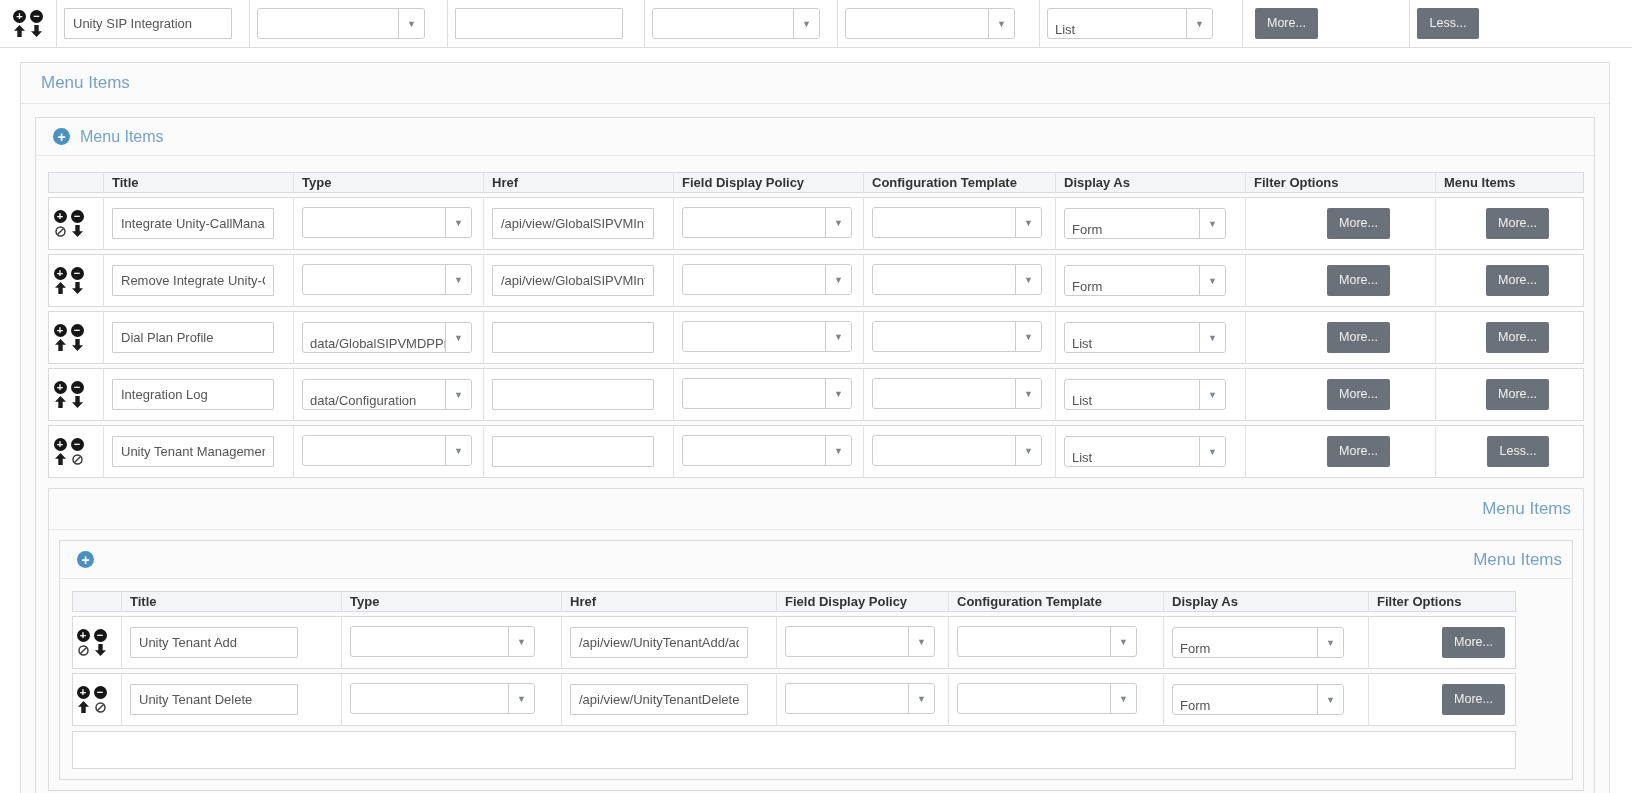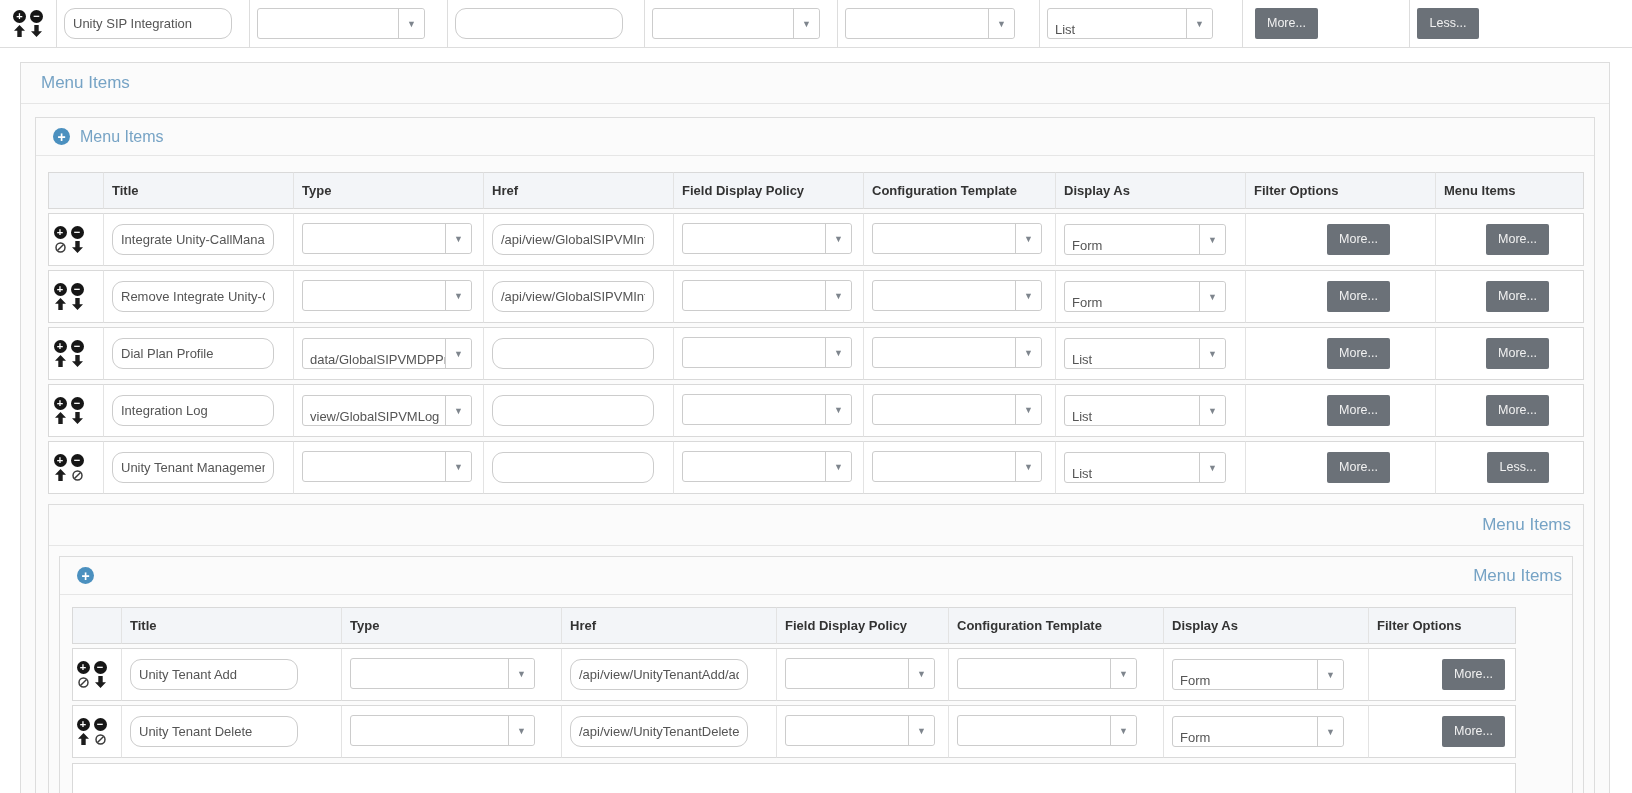--- a/index.html
+++ b/index.html
@@ -28,21 +28,21 @@
   .tcell.c8{width:167px;padding-left:12px;}
   .tcell.c9{flex:1;padding-left:7px;}
   
   .row-icons{display:grid;grid-template-columns:14px 14px;gap:2px 3px;justify-items:center;align-items:center;}
   .ic{width:13px;height:13px;border-radius:50%;background:#161616;color:#fff;display:inline-flex;
       align-items:center;justify-content:center;font-size:11px;font-weight:700;line-height:1;}
   .arr{display:block;}
   .addbig{width:17px;height:17px;border-radius:50%;background:var(--icon-blue);color:#fff;display:inline-flex;
       align-items:center;justify-content:center;font-size:14px;font-weight:700;line-height:1;flex:0 0 auto;}
   
-  .txt{width:162px;height:31px;border:1px solid #ccc;border-radius:11px;padding:0 8px;font-size:13px;
+  .txt{width:162px;height:31px;border:1px solid #ccc;border-radius:1px;padding:0 8px;font-size:13px;
       color:#555;background:#fff;font-family:inherit;}
   .ddl{display:inline-flex;align-items:stretch;width:170px;height:31px;background:#fff;border:1px solid #ccc;border-radius:3px;}
   .ddl .val{flex:1;display:flex;align-items:center;padding:0 7px;font-size:13px;color:#555;
       white-space:nowrap;overflow:hidden;margin-top:12px;}
   .ddl .arw{width:26px;border-left:1px solid #ccc;display:flex;align-items:center;justify-content:center;
       color:#7e858d;font-size:9px;background:#fff;border-radius:0 3px 3px 0;}
   .w150{width:150px;}
   .btn{display:inline-block;background:var(--button-gray);color:#f1f1f1;font-size:12.5px;line-height:1;
       padding:9px 12px;border:none;border-radius:2px;font-family:inherit;min-width:62px;text-align:center;cursor:pointer;}
   
@@ -67,21 +67,21 @@
   
   .grid{display:table;table-layout:fixed;border-collapse:separate;border-spacing:0 4px;}
   .main-grid{width:1536px;}
   .nested-grid{width:1444px;}
   .grid-row{display:table-row;background:#fff;}
   .grid-head{background:var(--header-row-bg);}
   .cell{display:table-cell;vertical-align:middle;padding:9px 8px;border-top:1px solid #d9d9d9;
       border-bottom:1px solid #d9d9d9;border-right:1px solid #e3e3e3;font-size:13px;color:#555;}
   .cell:first-child{border-left:1px solid #d9d9d9;}
   .cell:last-child{border-right:1px solid #d9d9d9;}
-  .grid-head .cell{font-weight:700;color:#333;padding:10px 8px;font-size:13px;margin-left:45px;}
+  .grid-head .cell{font-weight:700;color:#333;padding:2px 8px;font-size:13px;margin-left:45px;}
   .main-grid .cell:nth-child(1){width:56px;padding-left:4px;padding-right:4px;}
   .main-grid .cell:nth-child(2){width:190px;}
   .main-grid .cell:nth-child(3){width:190px;}
   .main-grid .cell:nth-child(4){width:190px;}
   .main-grid .cell:nth-child(5){width:190px;}
   .main-grid .cell:nth-child(6){width:192px;}
   .main-grid .cell:nth-child(7){width:190px;}
   .main-grid .cell:nth-child(8){width:190px;text-align:right;padding-right:45px;}
   .main-grid .cell:nth-child(9){width:148px;text-align:right;padding-right:34px;}
   .main-grid .grid-head .cell{text-align:left;padding-right:8px;}
@@ -289,21 +289,21 @@
               <svg class="arr" viewBox="0 0 12 13" width="11" height="12">
                     <path d="M6 0L12 6.2H8.4V13H3.6V6.2H0z" fill="#1c1c1c"></path>
                   </svg>
               <svg class="arr" viewBox="0 0 12 13" width="11" height="12">
                     <path d="M6 13L0 6.8H3.6V0H8.4V6.8H12z" fill="#1c1c1c"></path>
                   </svg>
             </div>
               </div>
             <div class="cell"><input class="txt" value="Integration Log" style=""></div>
             <div class="cell"><div class="ddl">
-                  <span class="val">view/GlobalSIPVMLog</span>
+                  <span class="val">data/Configuration</span>
                   <span class="arw">▼</span>
                 </div></div>
             <div class="cell"><input class="txt" value="" style=""></div>
             <div class="cell"><div class="ddl">
                   <span class="val"></span>
                   <span class="arw">▼</span>
                 </div></div>
             <div class="cell"><div class="ddl">
                   <span class="val"></span>
                   <span class="arw">▼</span>

